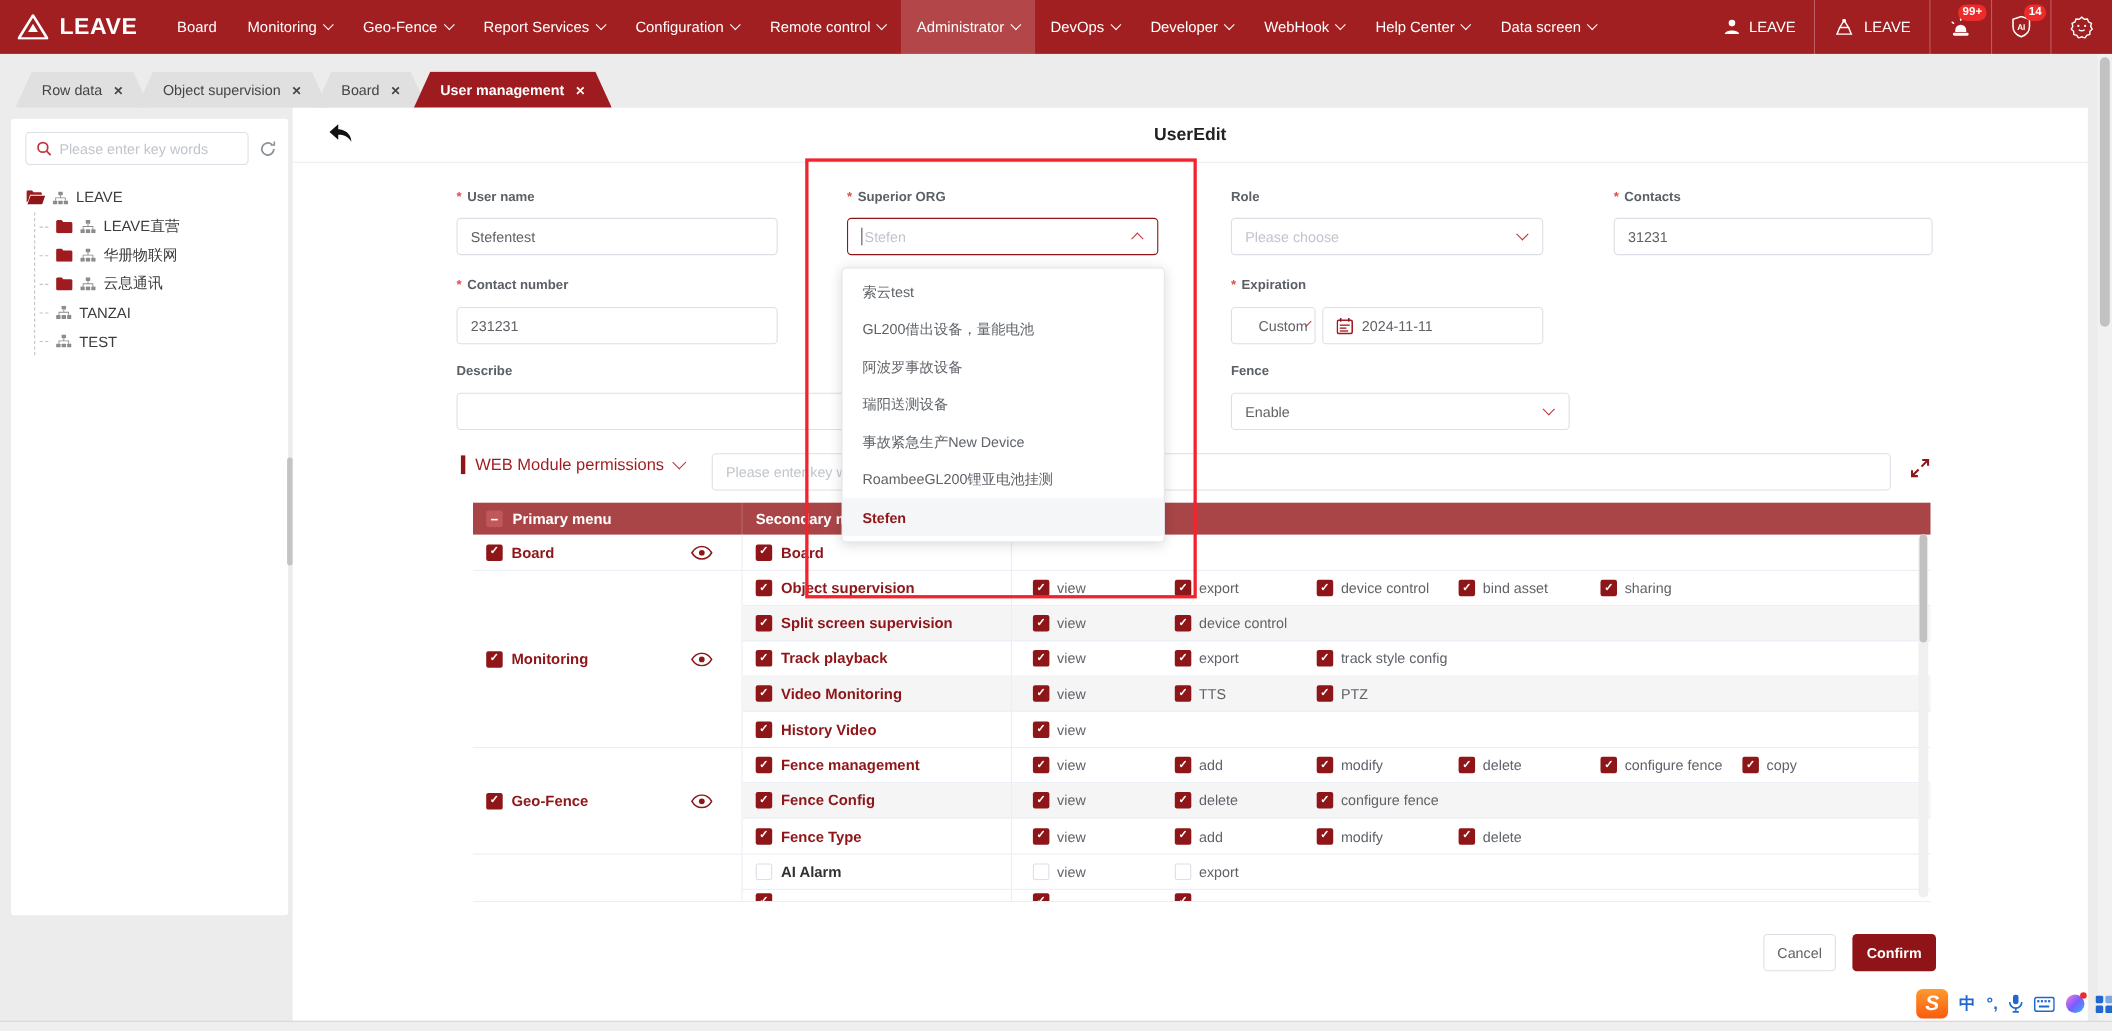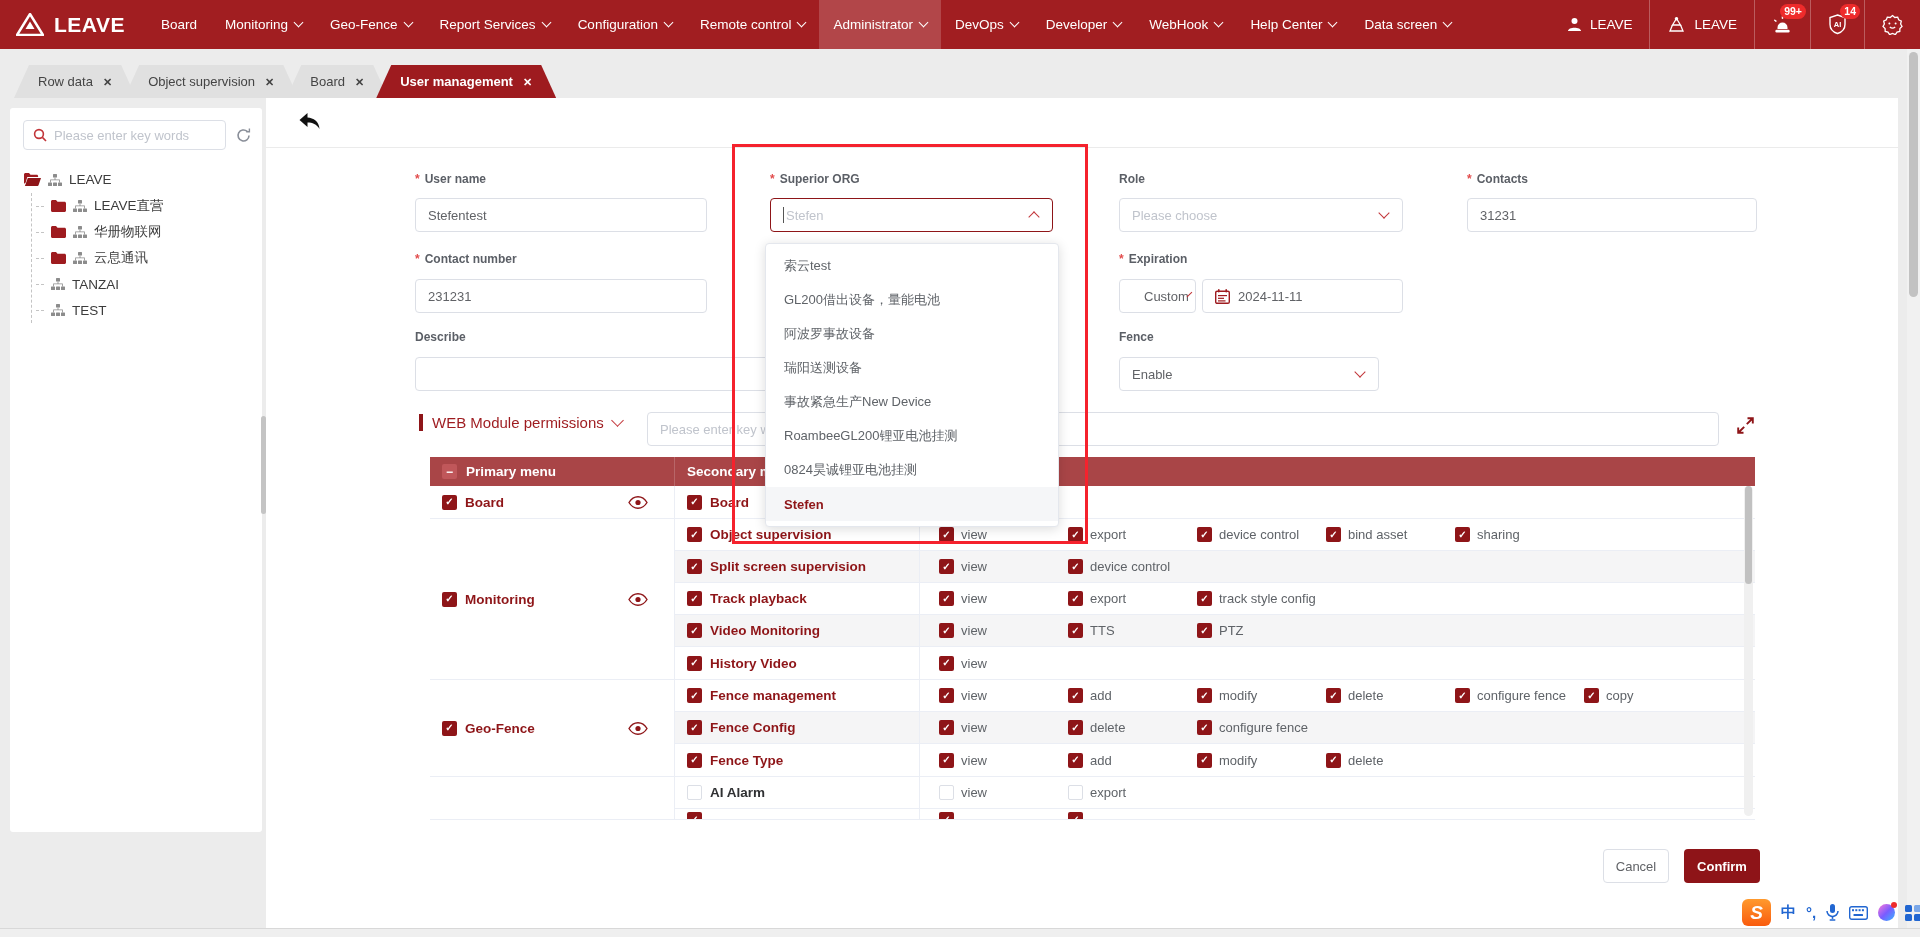--- a/index.html
+++ b/index.html
@@ -377,20 +377,21 @@
     <span class="tree-label">TEST</span>
   </div>
         </div>
     </div>
   </div>
 
   <div class="main">
     <span class="back-btn"><svg width="23" height="19" viewBox="0 0 23 19" fill="#111">
           <path d="M9.5 1 1.5 8l8 7v-4.4c5 0 9 1.5 12 6.5-.5-8-6-11-12-11.5Z"></path>
         </svg></span>
+    <div class="page-title">UserEdit</div>
     <div class="hdr-divider"></div>
 
     <div class="flabel req" style="left:149px;top:74px">
         <span>User name</span>
       </div>
     <div class="inp" style="left:149px;top:100px;width:292px">
         <span>Stefentest</span>
       </div>
 
     <div class="flabel req" style="left:504px;top:74px">
@@ -448,21 +449,21 @@
     <div class="flabel" style="left:149px;top:232px">
         <span>Describe</span>
       </div>
     <div class="inp" style="left:149px;top:259px;width:637px">
         <span></span>
       </div>
 
     <div class="flabel" style="left:853px;top:232px">
         <span>Fence</span>
       </div>
-    <div class="inp" style="left:853px;top:259px;width:260px">
+    <div class="inp" style="left:853px;top:259px;width:308px">
       <span>Enable</span>
       <span class="chev-r"></span>
     </div>
 
     <div class="perm-title">
       <span class="red-bar"></span>
       <span>WEB Module permissions</span>
       <span class="chev-r big"></span>
     </div>
     <div class="inp perm-search">
@@ -763,23 +764,20 @@
         <span class="opt-label">阿波罗事故设备</span>
       </div>
       <div class="opt">
         <span class="opt-label">瑞阳送测设备</span>
       </div>
       <div class="opt">
         <span class="opt-label">事故紧急生产New Device</span>
       </div>
       <div class="opt">
         <span class="opt-label">RoambeeGL200锂亚电池挂测</span>
-      </div>
-      <div class="opt">
-        <span class="opt-label">0824昊诚锂亚电池挂测</span>
       </div>
       <div class="opt sel">
         <span class="opt-label">Stefen</span>
       </div>
     </div>
 
   <div class="hl-rect"></div>
 
   <div class="main" style="background:none;pointer-events:none">
     <div class="tbl-scroll" style="pointer-events:auto">

